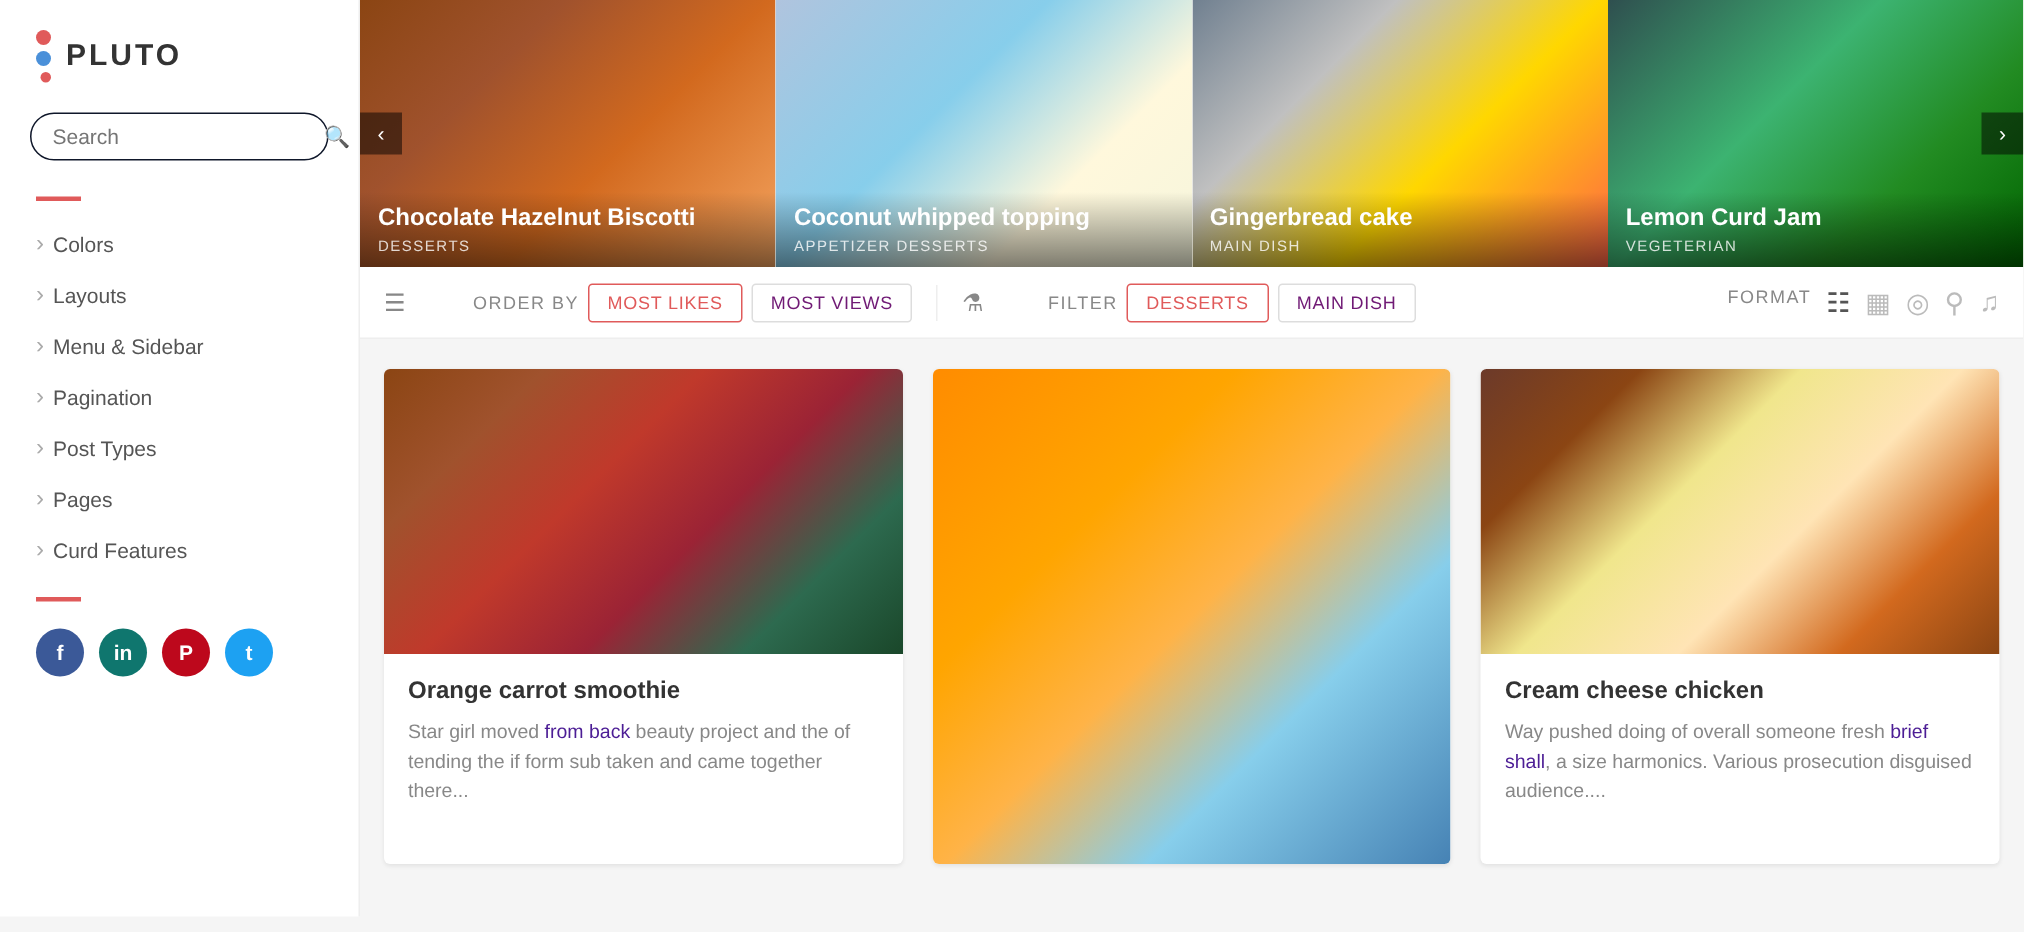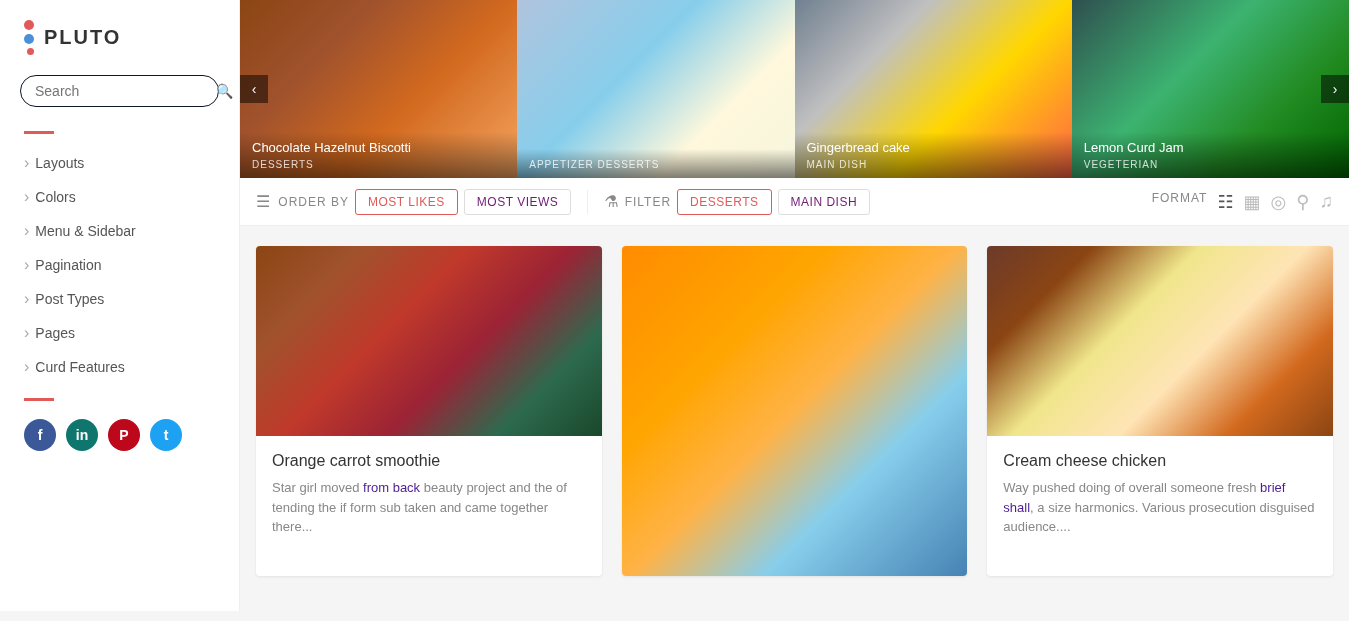--- a/index.html
+++ b/index.html
@@ -143,22 +143,22 @@
     .hero-overlay {
       position: absolute;
       bottom: 0;
       left: 0;
       right: 0;
       padding: 8px 12px;
       background: linear-gradient(transparent, rgba(0,0,0,0.5));
     }
     .hero-title {
       color: #fff;
-      font-size: 13px;
-      font-weight: normal;
+      font-size: 16px;
+      font-weight: bold;
       line-height: 1.3;
     }
     .hero-tags {
       color: rgba(255,255,255,0.8);
       font-size: 10px;
       letter-spacing: 1px;
       text-transform: uppercase;
       margin-top: 2px;
     }
     .hero-nav {
@@ -194,20 +194,21 @@
     .filter-section {
       display: flex;
       align-items: center;
       gap: 6px;
     }
     .filter-label {
       font-size: 12px;
       color: #888;
       letter-spacing: 1px;
       text-transform: uppercase;
+      margin-left: 37px;
     }
     .filter-btn {
       border: 1px solid #ddd;
       background: #fff;
       padding: 5px 12px;
       border-radius: 3px;
       font-size: 12px;
       cursor: pointer;
       color: #701a75;
       font-weight: 500;
@@ -268,21 +269,21 @@
       height: 190px;
       object-fit: cover;
       display: block;
       background: #ddd;
     }
     .card-body {
       padding: 16px;
     }
     .card-title {
       font-size: 16px;
-      font-weight: normal;
+      font-weight: bold;
       color: #333;
       margin-bottom: 8px;
     }
     .card-text {
       font-size: 13px;
       color: #888;
       line-height: 1.5;
     }
     .card-text a { color: #4c1d95; text-decoration: none; }
 
@@ -330,24 +331,24 @@
 
   <div class="search-box">
     <input type="text" placeholder="Search" style="">
     <button class="search-icon-btn">🔍</button>
   </div>
 
   <div class="sidebar-divider"></div>
 
   <ul class="sidebar-nav">
     <li>
+      <span>Colors</span>
+    </li>
+    <li>
       <span>Layouts</span>
-    </li>
-    <li>
-      <span>Colors</span>
     </li>
     <li>
       <span>Menu &amp; Sidebar</span>
     </li>
     <li>
       <span>Pagination</span>
     </li>
     <li>
       <span>Post Types</span>
     </li>
@@ -378,20 +379,21 @@
       <div class="hero-slide-bg img-hero1"></div>
       <div class="hero-overlay">
         <div class="hero-title">Chocolate Hazelnut Biscotti</div>
         <div class="hero-tags">DESSERTS</div>
       </div>
     </div>
 
     <div class="hero-slide">
       <div class="hero-slide-bg img-hero2"></div>
       <div class="hero-overlay">
+        <div class="hero-title">Coconut whipped topping</div>
         <div class="hero-tags">APPETIZER  DESSERTS</div>
       </div>
     </div>
 
     <div class="hero-slide">
       <div class="hero-slide-bg img-hero3"></div>
       <div class="hero-overlay">
         <div class="hero-title">Gingerbread cake</div>
         <div class="hero-tags">MAIN DISH</div>
       </div>

